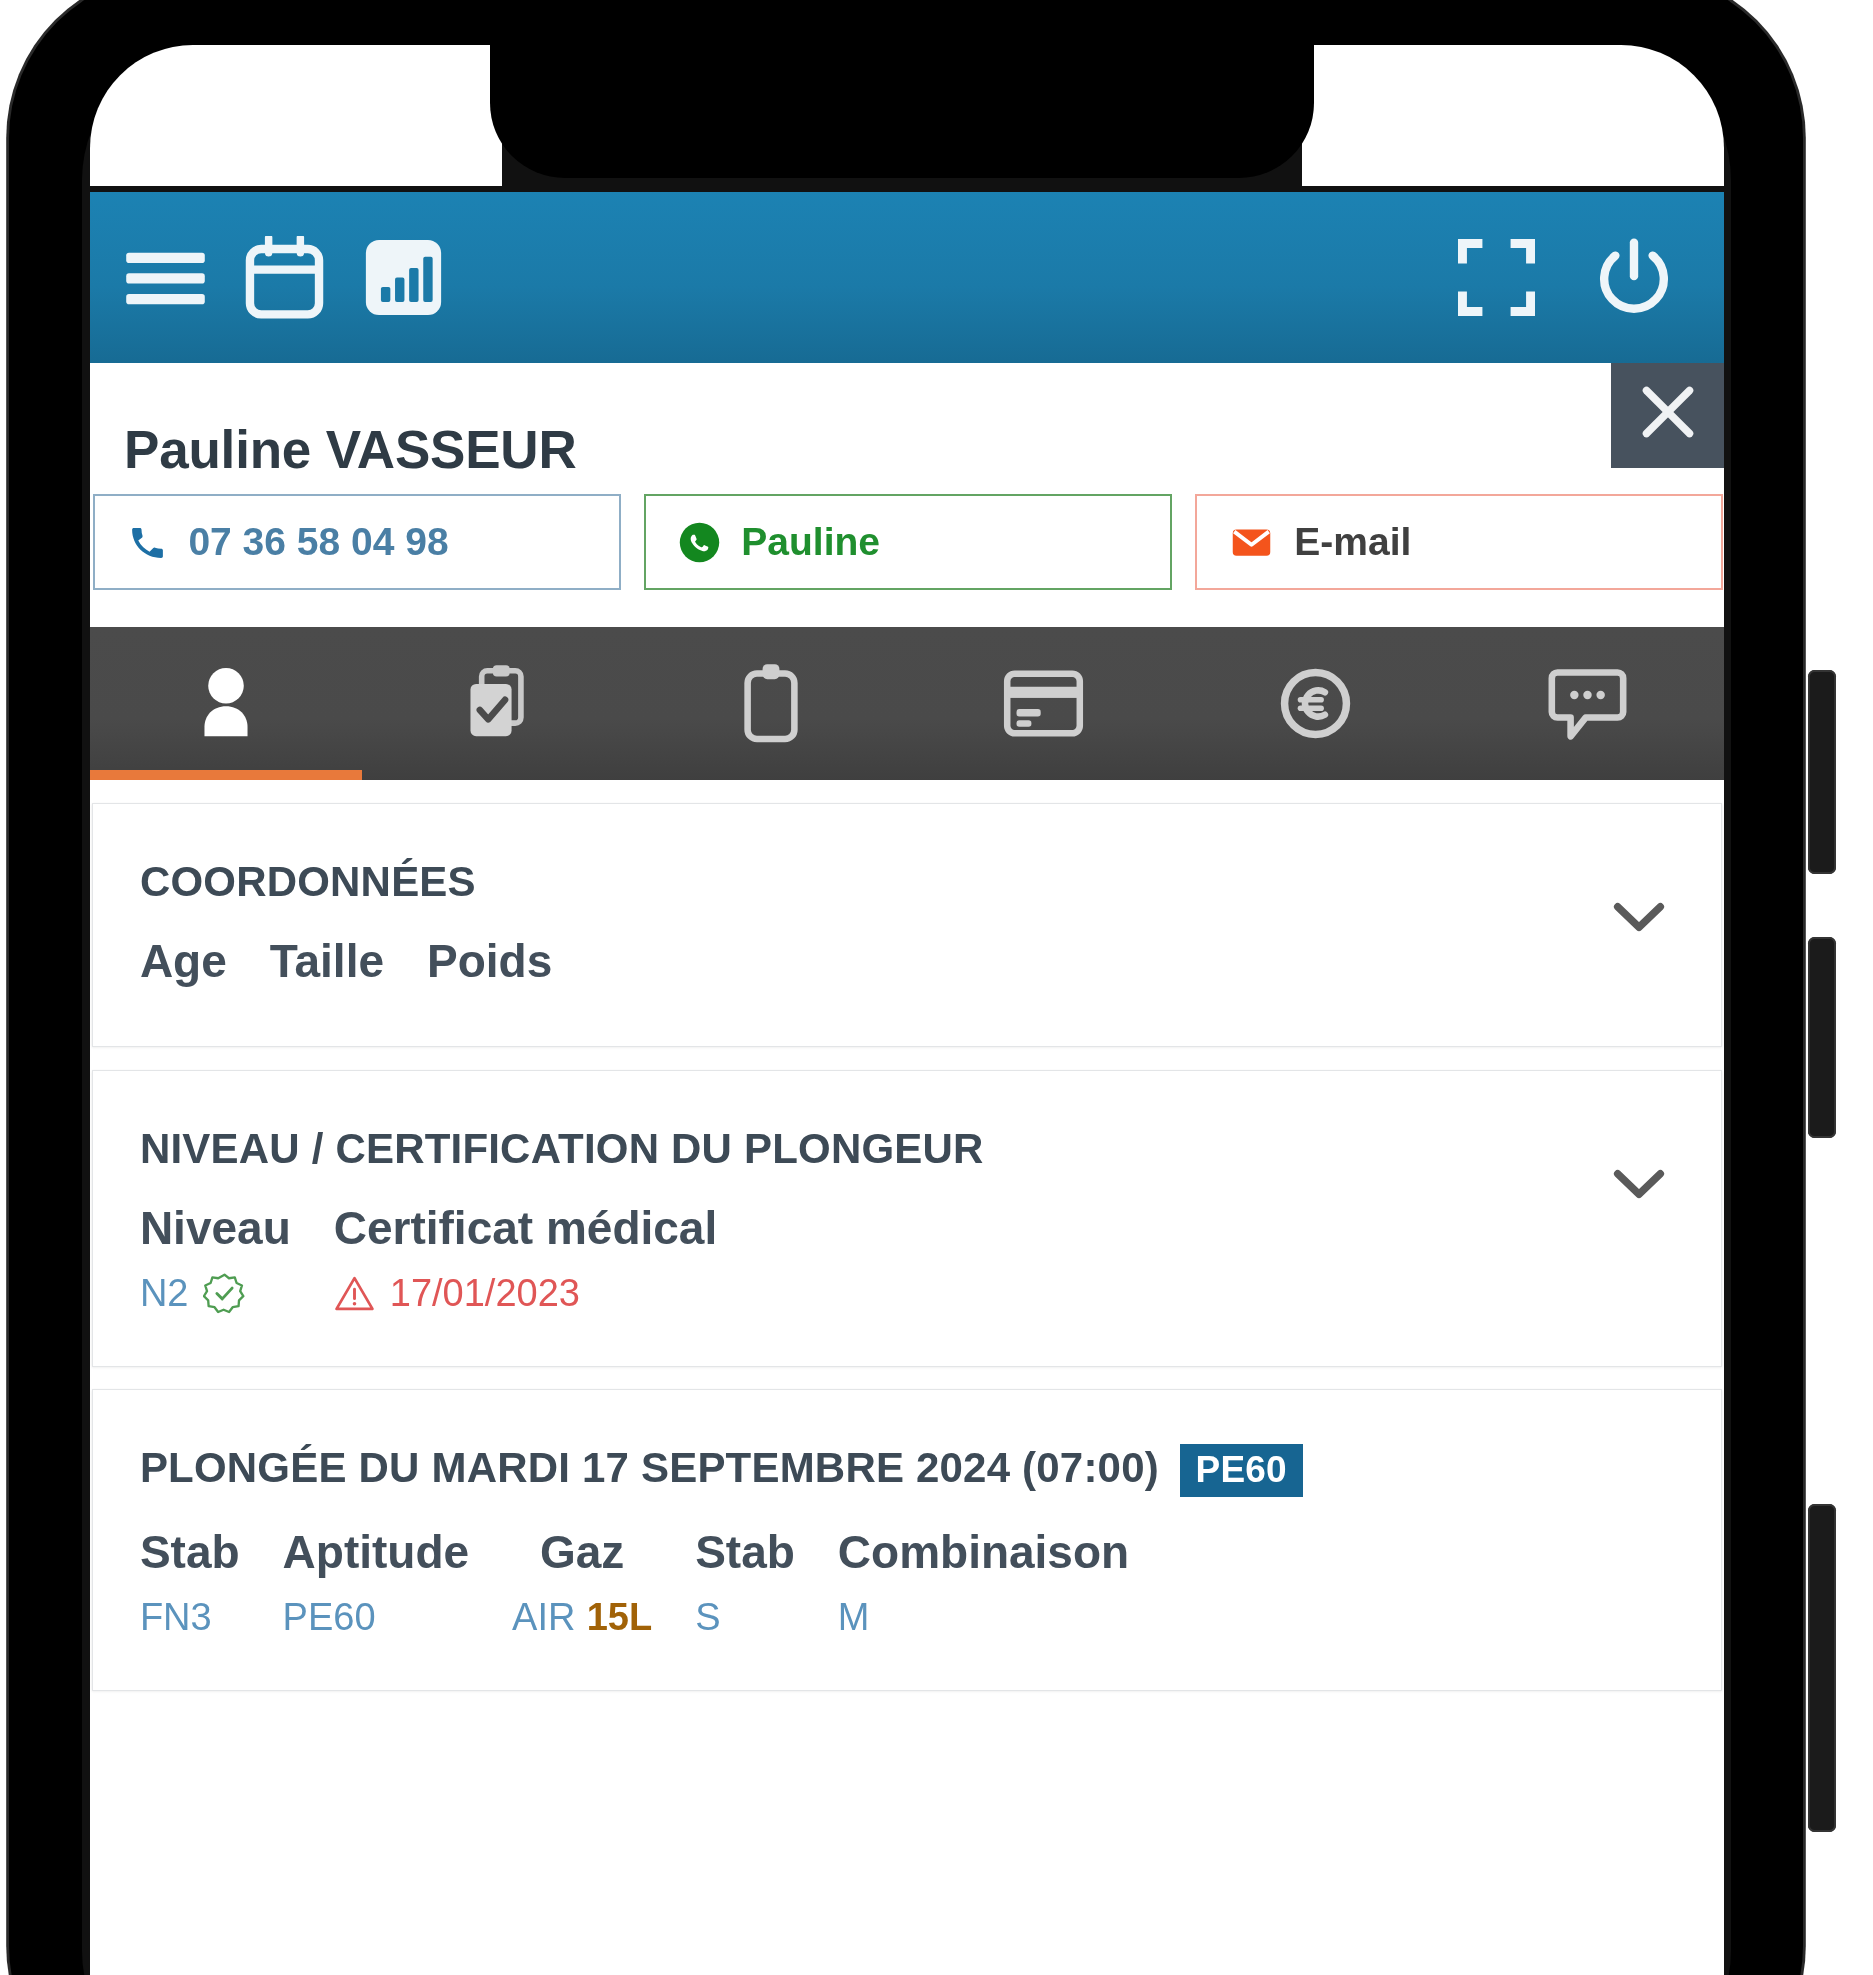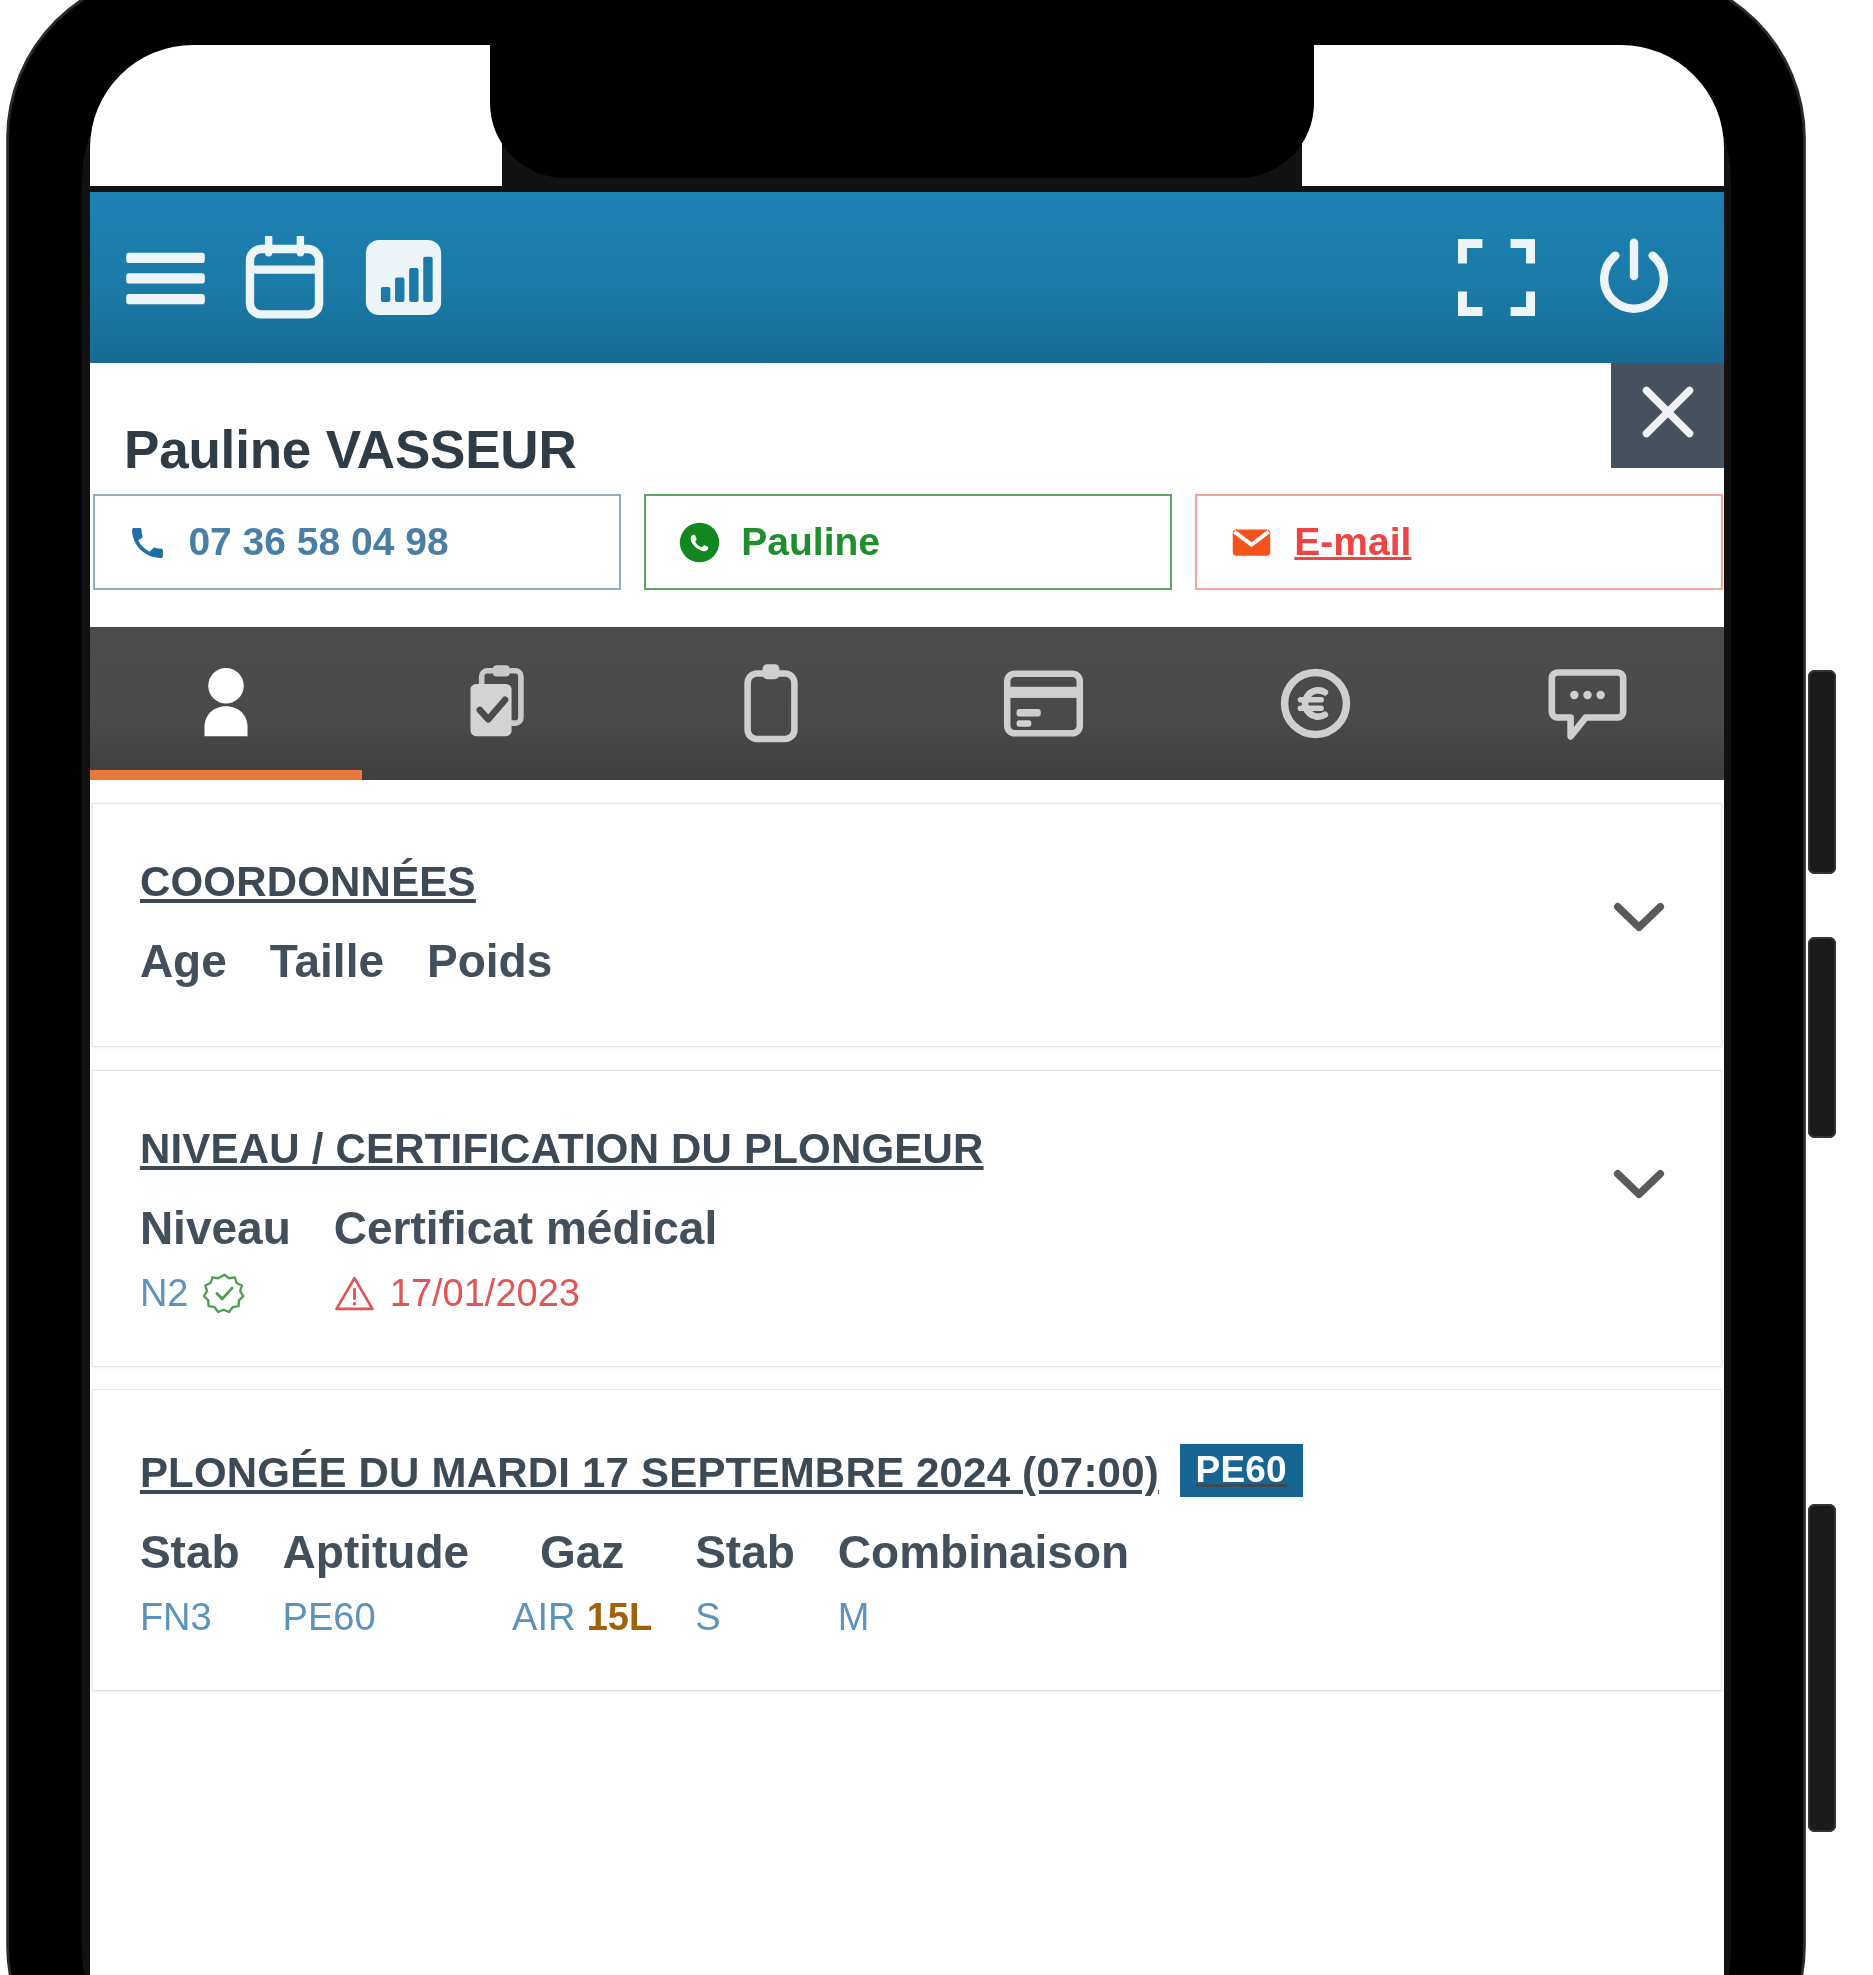--- a/index.html
+++ b/index.html
@@ -108,21 +108,21 @@
     flex: 1; height: 96px;
     background: #fff;
     border: 2.8px solid;
     display: flex; align-items: center;
     gap: 20.6px; padding-left: 32px;
     font-size: 39px; font-weight: 600;
     cursor: pointer;
   }
   .cbtn.phone  { border-color: #8faec6; color: #4a7fa5; }
   .cbtn.whats  { border-color: #63a463; color: #1f8f2e; }
-  .cbtn.email  { border-color: #f3a79a; color: #ef4444; text-decoration: underline; }
+  .cbtn.email  { border-color: #f3a79a; color: #404040; }
 
   
   .tabbar {
     margin-top: 37px;
     height: 153px;
     background: linear-gradient(#4b4b4b 0%, #4a4a4a 60%, #3f3f3f 100%);
     display: flex; align-items: stretch;
   }
   .tab {
     flex: 1; display: flex; align-items: center; justify-content: center;
@@ -139,21 +139,21 @@
     position: relative;
     background: #fff;
     border: 0.9px solid #e3e5e7;
     box-shadow: 0 0.9px 2.8px rgba(0,0,0,.10);
     margin: 22.5px 1.9px 0 1.9px;
     padding: 54px 41px 51px 47px;
   }
   .card-title {
     font-size: 42px; font-weight: 700; color: #3d4a56;
     letter-spacing: 0.2px;
-    display: flex; align-items: flex-end; flex-wrap: wrap; gap: 20.6px; text-decoration: underline;
+    display: flex; align-items: flex-start; flex-wrap: wrap; gap: 20.6px;
   }
   .badge-pe {
     background: #176592; color: #fff;
     font-size: 37px; font-weight: 700;
     padding: 6.6px 16px 9.4px 16px;
     line-height: 1;
   }
   .chevron {
     position: absolute; right: 56px; top: 97px;
     cursor: pointer;

